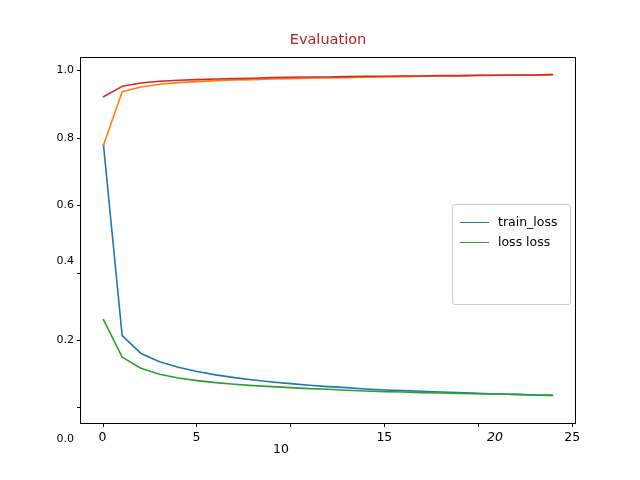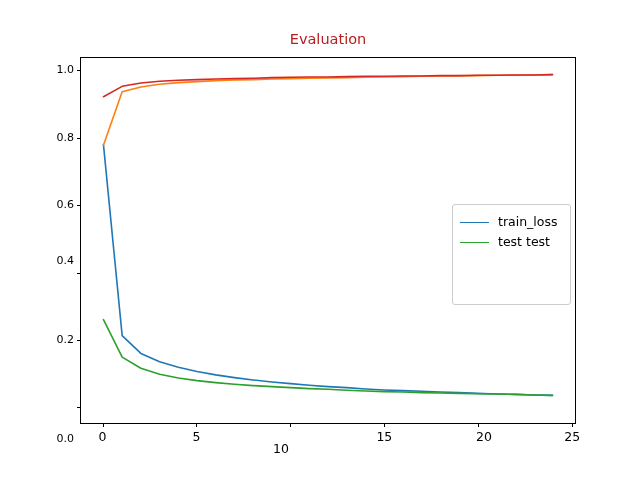--- a/index.html
+++ b/index.html
@@ -185,28 +185,28 @@
       <div class="xtick-mark" style="left: 210.424px;"></div>
       <div class="xtick-mark" style="left: 304.364px;"></div>
       <div class="xtick-mark" style="left: 398.303px;"></div>
       <div class="xtick-mark" style="left: 492.242px;"></div>
     </div>
   <div id="xtick-labels-layer">
       <div class="xtick-label" style="left: 22.5455px;">0</div>
       <div class="xtick-label" style="left: 116.485px;">5</div>
       <div class="xtick-label" style="left: 201px; margin-top: 12px;">10</div>
       <div class="xtick-label" style="left: 304.364px;">15</div>
-      <div class="xtick-label" style="left: 404px;">20</div>
+      <div class="xtick-label" style="left: 415px; font-style: italic;">20</div>
       <div class="xtick-label" style="left: 492.242px;">25</div>
     </div>
 
   <div id="legend">
       <div class="legend-row">
         <span class="legend-swatch" style="border-top-color: rgb(31, 119, 180);"></span>
         <span class="legend-label">train_loss</span>
       </div>
       <div class="legend-row">
         <span class="legend-swatch" style="border-top-color: rgb(44, 160, 44);"></span>
-        <span class="legend-label">test test</span>
+        <span class="legend-label">loss loss</span>
       </div>
     </div>
 
 </div>
 
 </body></html>

